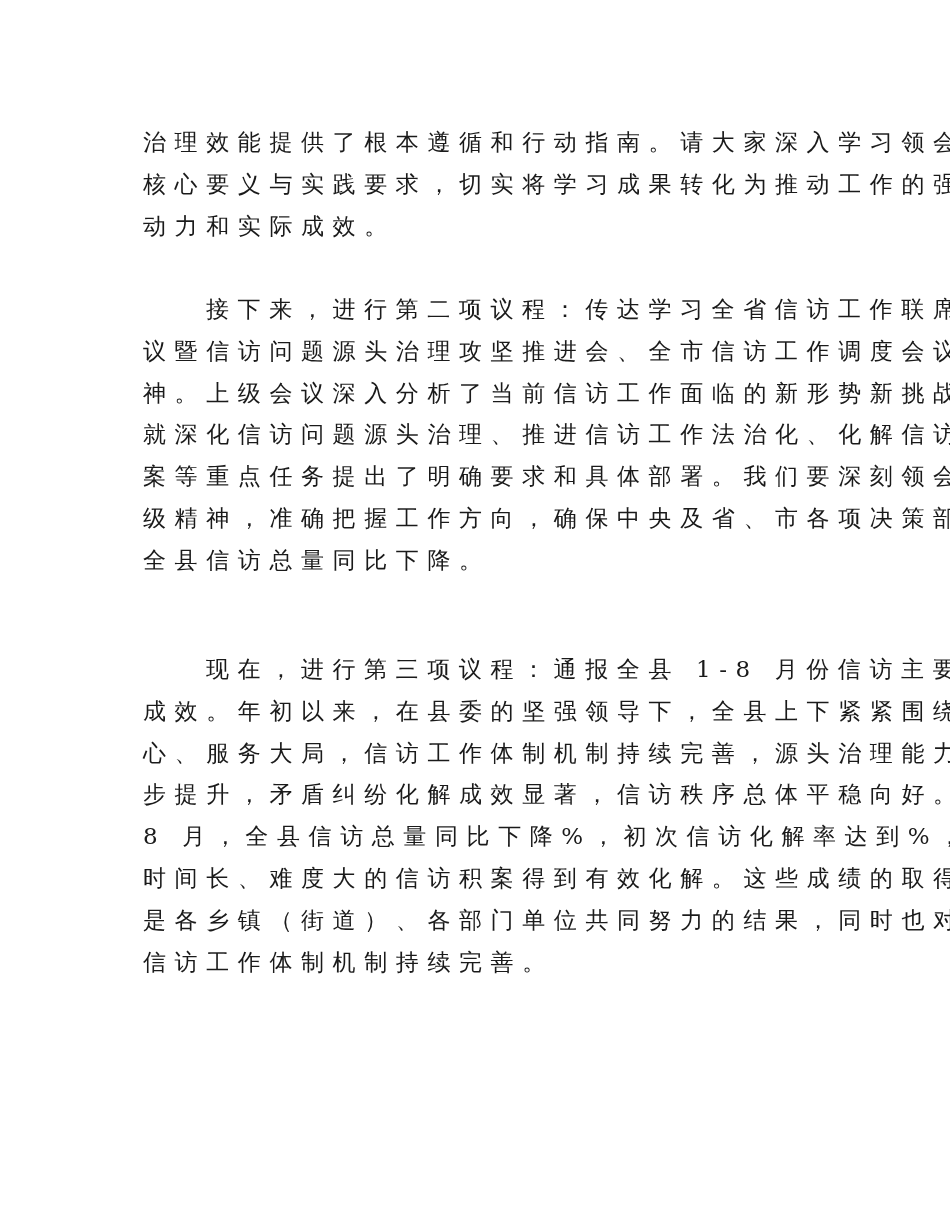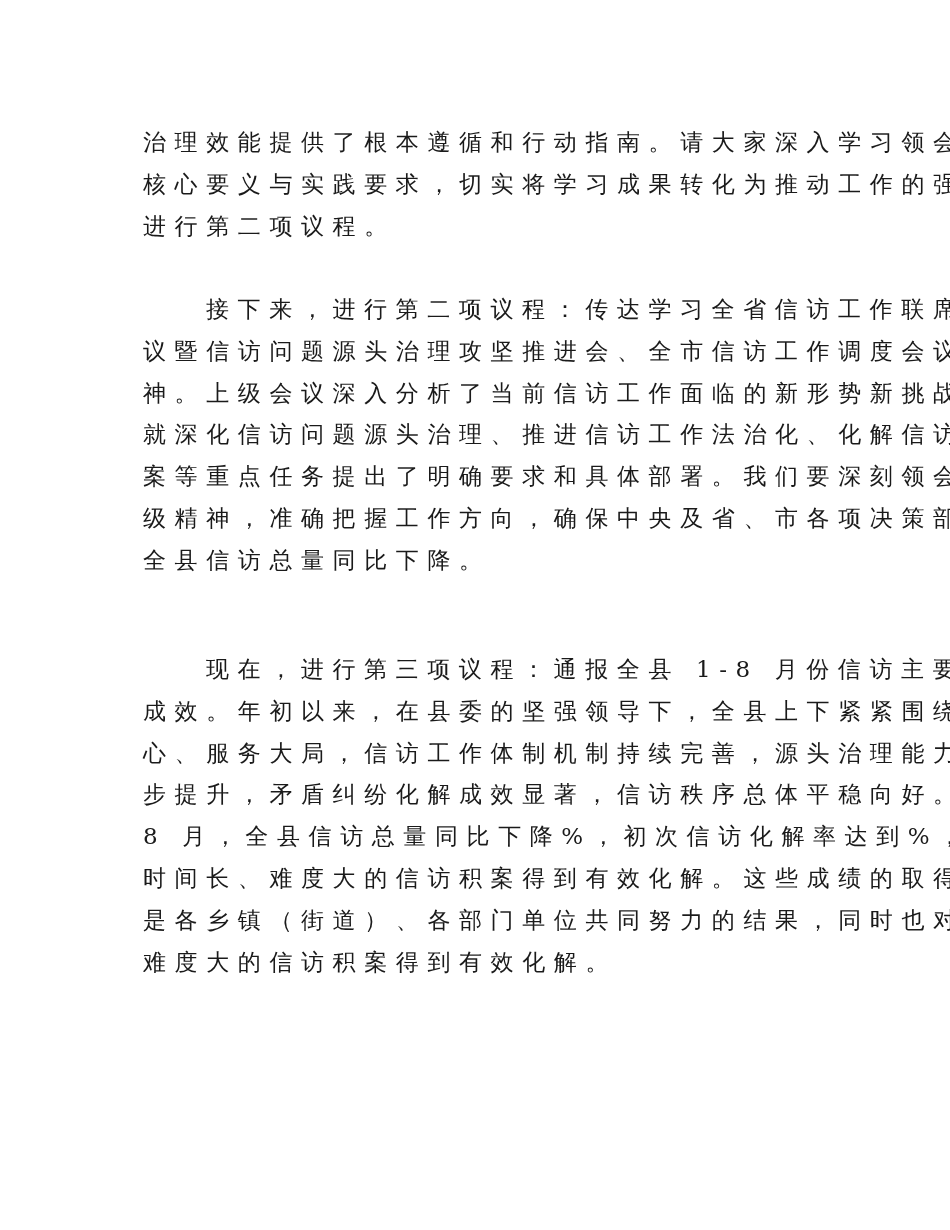--- a/index.html
+++ b/index.html
@@ -45,37 +45,37 @@
     #para-3 { top: 649px; }
   </style>
 </head>
 <body>
 
 <div class="page">
 
   <div class="paragraph" id="para-1">
     <span class="line">治理效能提供了根本遵循和行动指南。请大家深入学习领会其</span>
     <span class="line">核心要义与实践要求，切实将学习成果转化为推动工作的强大</span>
-    <span class="line">进行第二项议程。</span>
+    <span class="line">动力和实际成效。</span>
   </div>
 
   <div class="paragraph" id="para-2">
     <span class="line indent">接下来，进行第二项议程：传达学习全省信访工作联席会</span>
     <span class="line">议暨信访问题源头治理攻坚推进会、全市信访工作调度会议精</span>
     <span class="line">神。上级会议深入分析了当前信访工作面临的新形势新挑战，</span>
     <span class="line">就深化信访问题源头治理、推进信访工作法治化、化解信访积</span>
     <span class="line">案等重点任务提出了明确要求和具体部署。我们要深刻领会上</span>
     <span class="line">级精神，准确把握工作方向，确保中央及省、市各项决策部署</span>
     <span class="line">全县信访总量同比下降。</span>
   </div>
 
   <div class="paragraph" id="para-3">
     <span class="line indent">现在，进行第三项议程：通报全县 1-8 月份信访主要工作</span>
     <span class="line">成效。年初以来，在县委的坚强领导下，全县上下紧紧围绕中</span>
     <span class="line">心、服务大局，信访工作体制机制持续完善，源头治理能力稳</span>
     <span class="line">步提升，矛盾纠纷化解成效显著，信访秩序总体平稳向好。1-</span>
     <span class="line">8 月，全县信访总量同比下降%，初次信访化解率达到%，一批</span>
     <span class="line">时间长、难度大的信访积案得到有效化解。这些成绩的取得，</span>
     <span class="line">是各乡镇（街道）、各部门单位共同努力的结果，同时也对我</span>
-    <span class="line">难度大的信访积案得到有效化解。</span>
+    <span class="line">信访工作体制机制持续完善。</span>
   </div>
 
 </div>
 
 </body></html>

